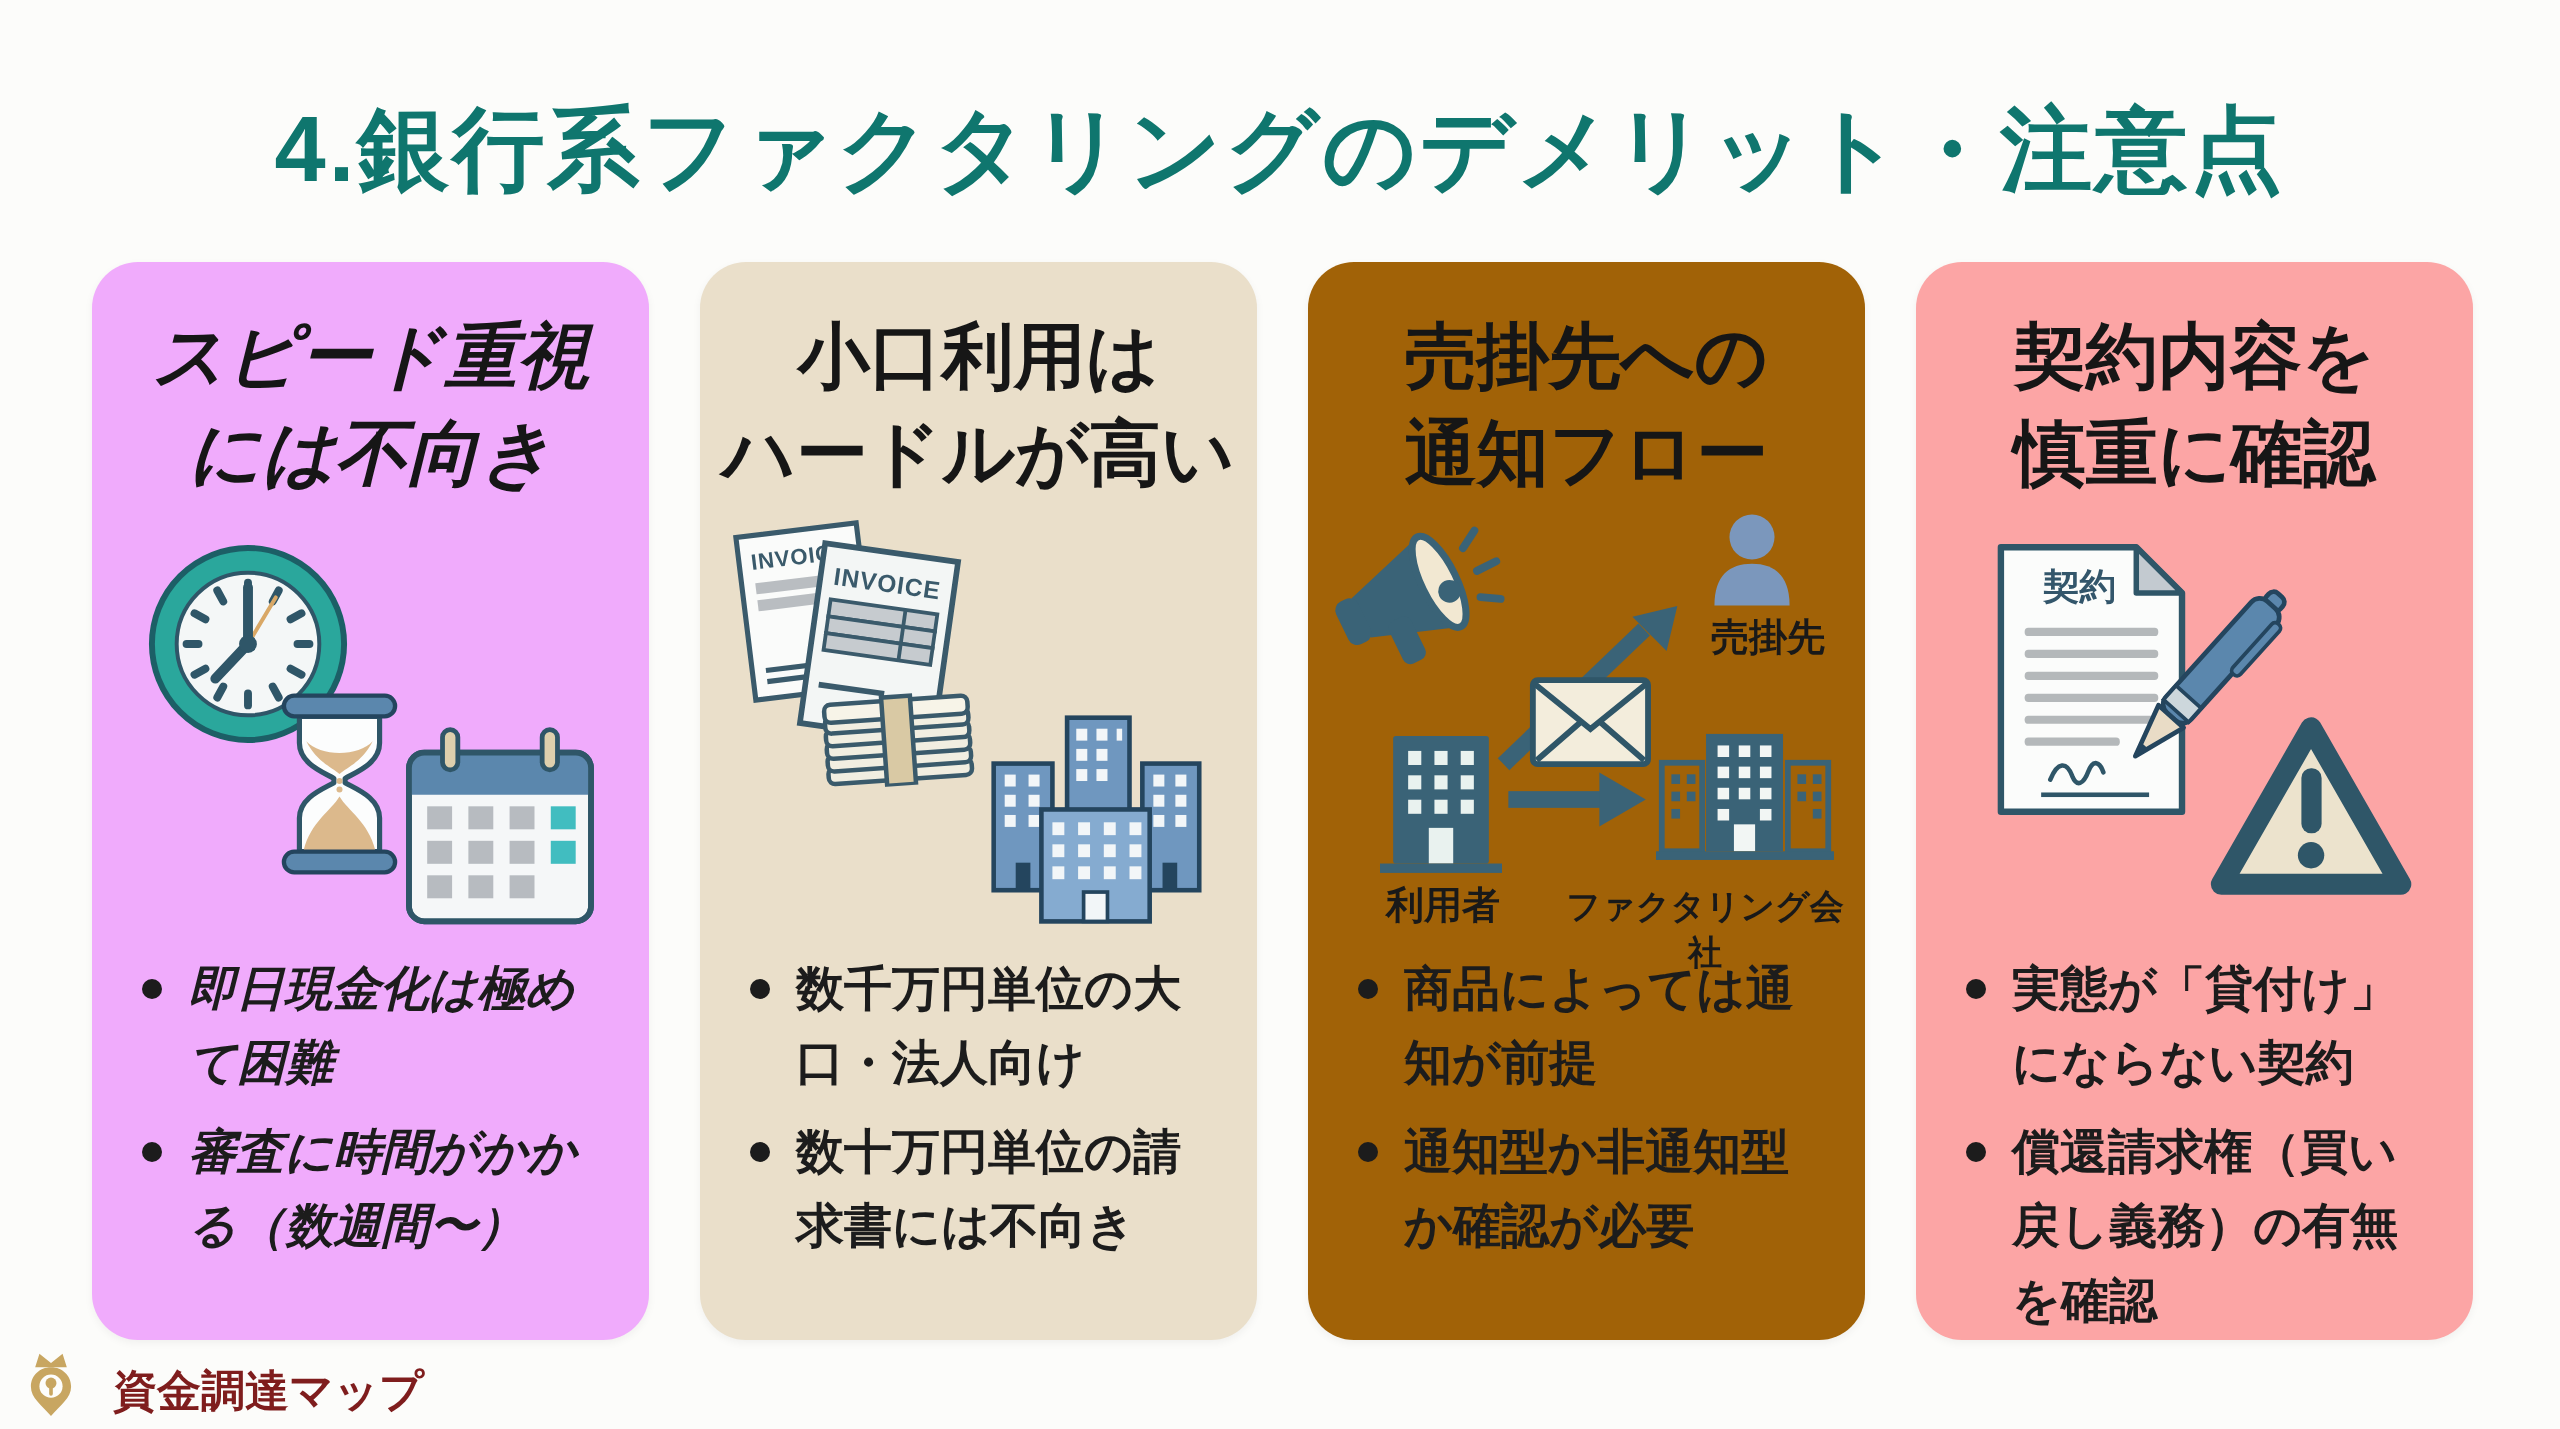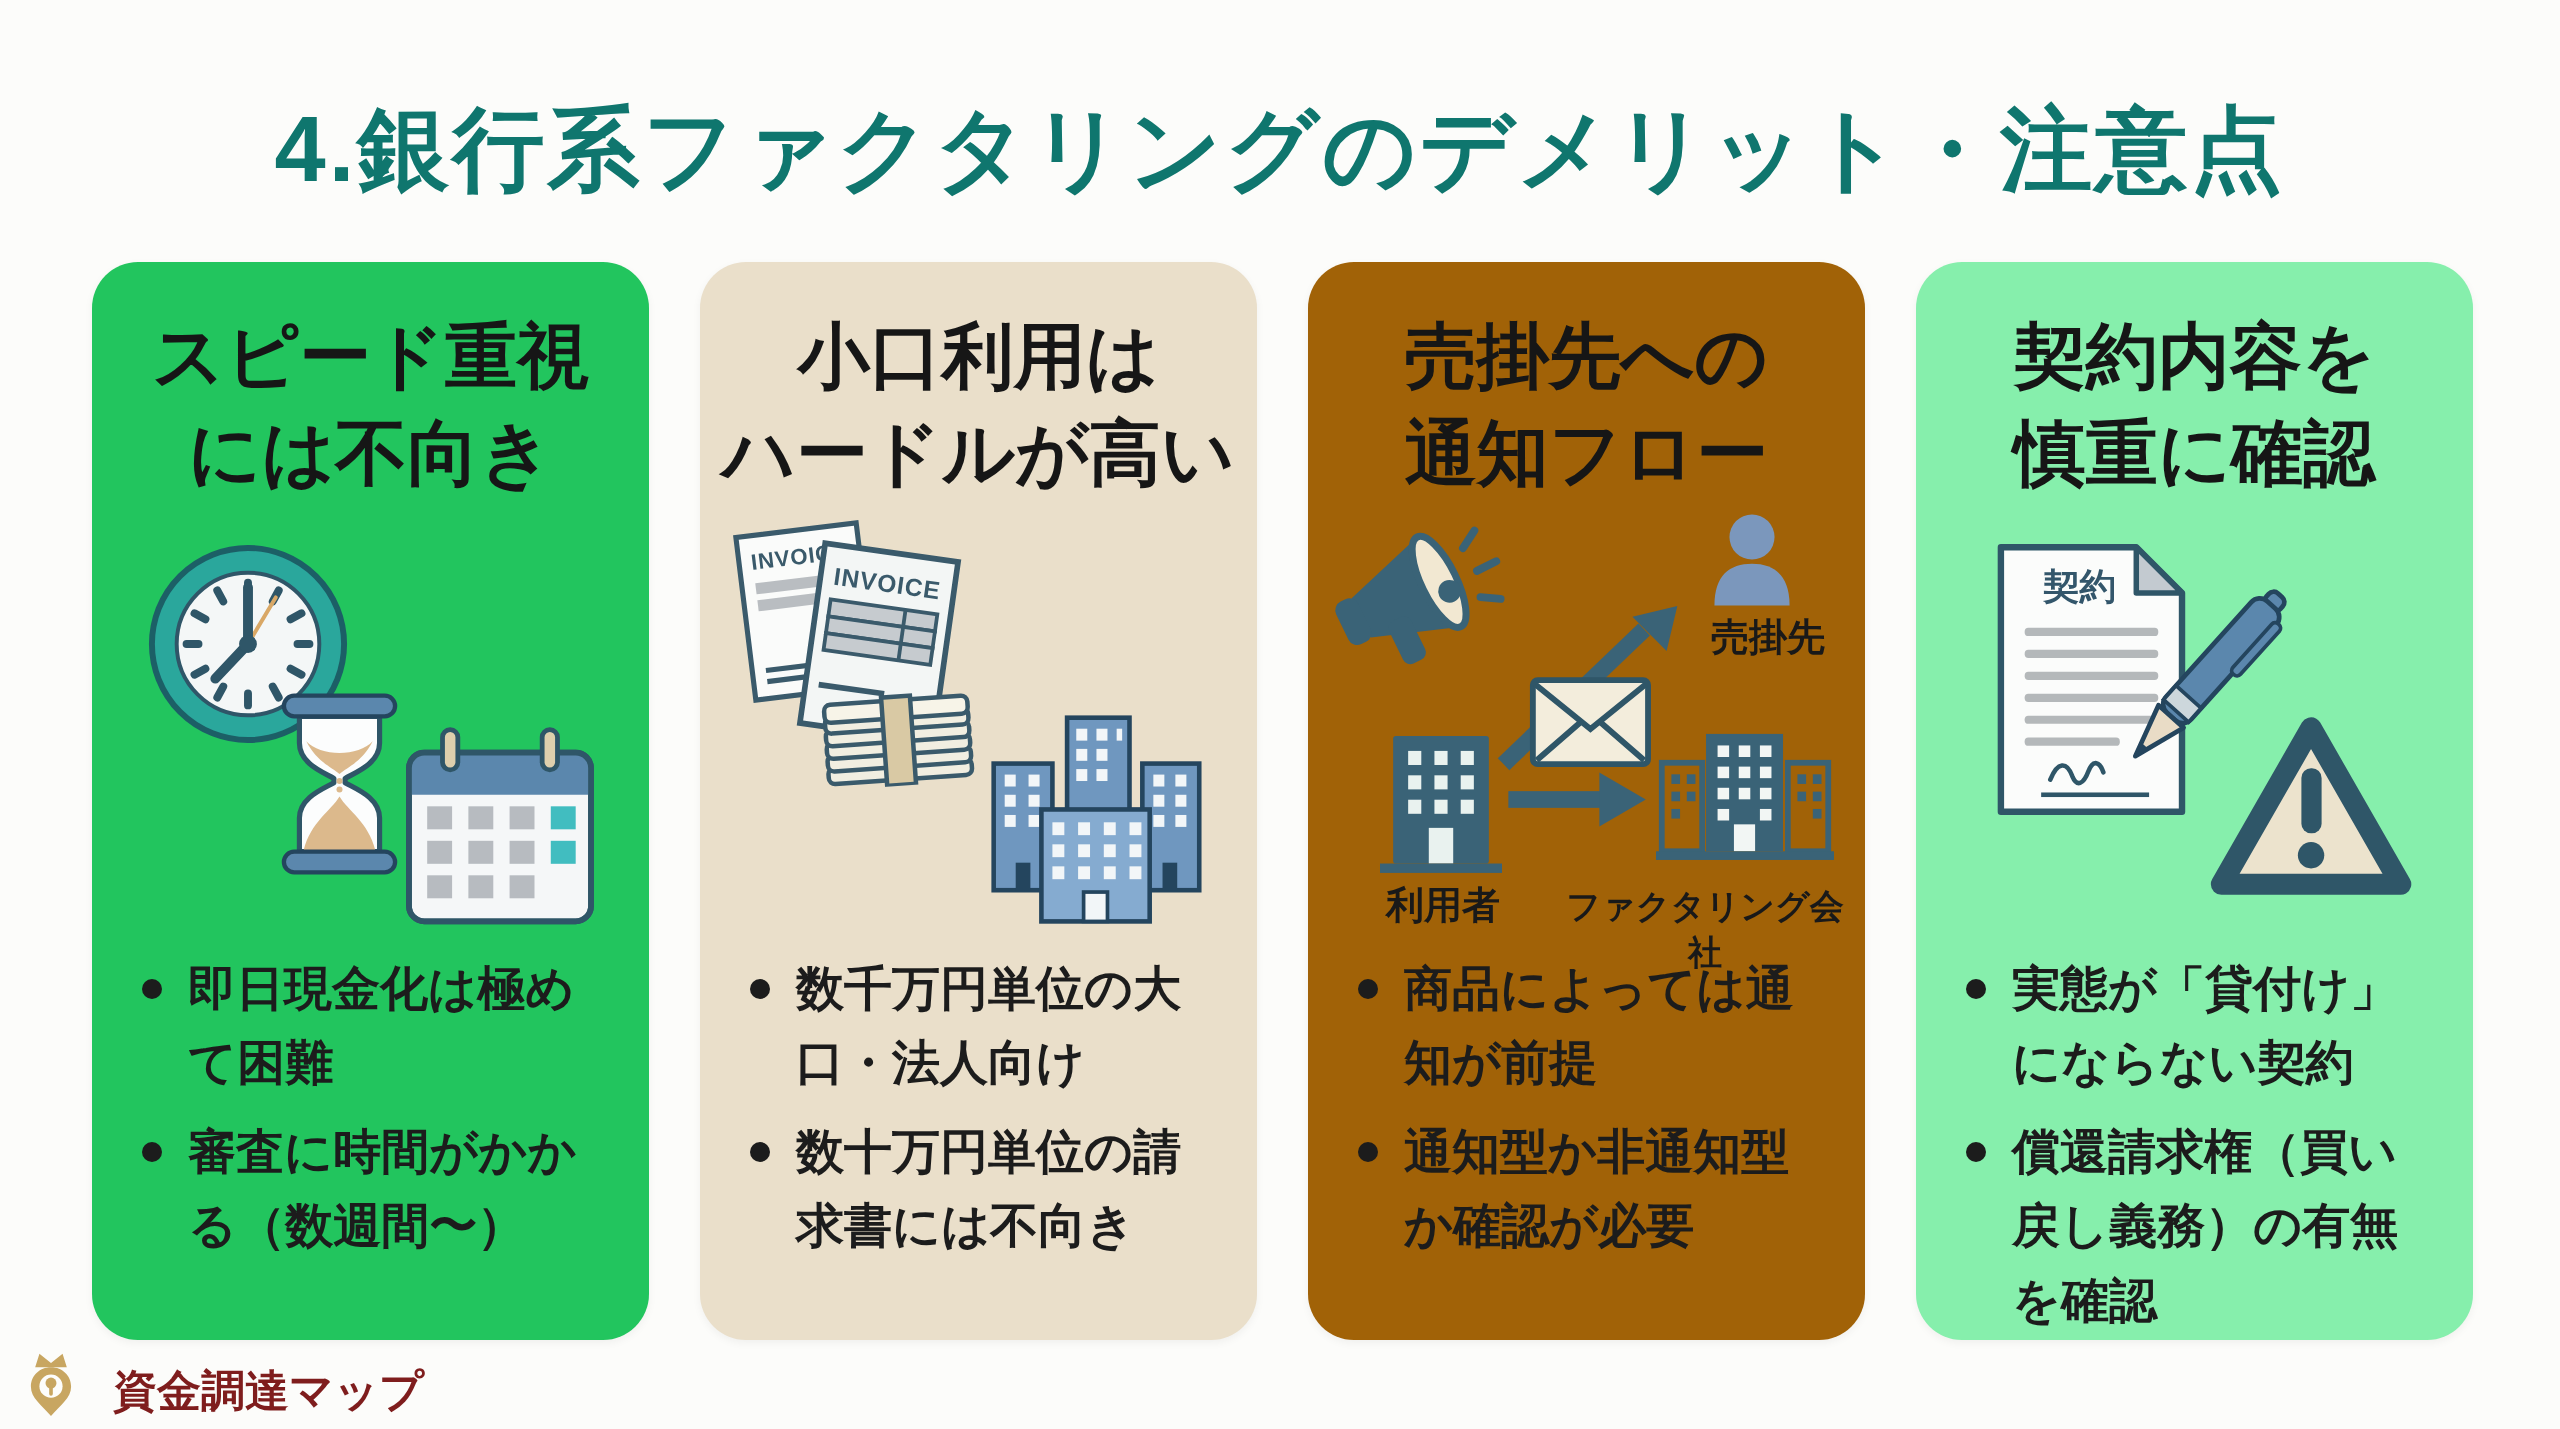--- a/index.html
+++ b/index.html
@@ -53,21 +53,21 @@
   .footer-logo svg{position:absolute;left:0;top:0;}
   svg text{font-family:"Liberation Sans","DejaVu Sans",sans-serif;}
 </style>
 </head>
 <body style="background: rgb(252, 252, 250);">
 
 <div class="stage">
 
   <h1 class="page-title" style="color: #0f766e;">4.銀行系ファクタリングのデメリット・注意点</h1>
 
-  <section class="card card1" style="background: #22c55e;">
+  <section class="card card1" style="background: #f0abfc; font-style: italic;">
     <h2 class="card-title">
       <span>スピード重視</span><br>
       <span>には不向き</span>
     </h2>
     <div class="icon-area">
       <svg viewBox="0 0 210 210" style="left:52px;top:28px;width:208px;height:208px">
         <circle cx="105" cy="105" r="97" fill="#2aa79c" stroke="#1c5f66" stroke-width="6"></circle>
         <circle cx="105" cy="105" r="72" fill="#f4f7f7" stroke="#2f5668" stroke-width="4"></circle>
         <g stroke="#2f5668" stroke-width="8" stroke-linecap="round">
           <line x1="105" y1="43" x2="105" y2="55"></line>
@@ -303,21 +303,21 @@
         <rect x="0" y="126" width="185" height="9" fill="#3a6377"></rect>
       </svg>
       <div class="flow-label" style="left:242px;top:372px;width:310px;font-size:34px;">ファクタリング会社</div>
     </div>
     <ul class="bullets">
       <li>商品によっては通知が前提</li>
       <li>通知型か非通知型か確認が必要</li>
     </ul>
   </section>
 
-  <section class="card card4" style="background: #86efac;">
+  <section class="card card4" style="background: #fca5a5;">
     <h2 class="card-title">
       <span>契約内容を</span><br>
       <span>慎重に確認</span>
     </h2>
     <div class="icon-area">
       <svg viewBox="0 0 225 305" style="left:72px;top:28px;width:206px;height:279px">
         <path d="M14,8 H162 L212,58 V297 H14 Z" fill="#fbfcfb" stroke="#2f5668" stroke-width="7" stroke-linejoin="round"></path>
         <path d="M162,8 V58 H212 Z" fill="#c3cad0" stroke="#2f5668" stroke-width="6" stroke-linejoin="round"></path>
         <text x="100" y="64" text-anchor="middle" font-size="40" font-weight="bold" fill="#33566b">契約</text>
         <g fill="#b4b8ba">

